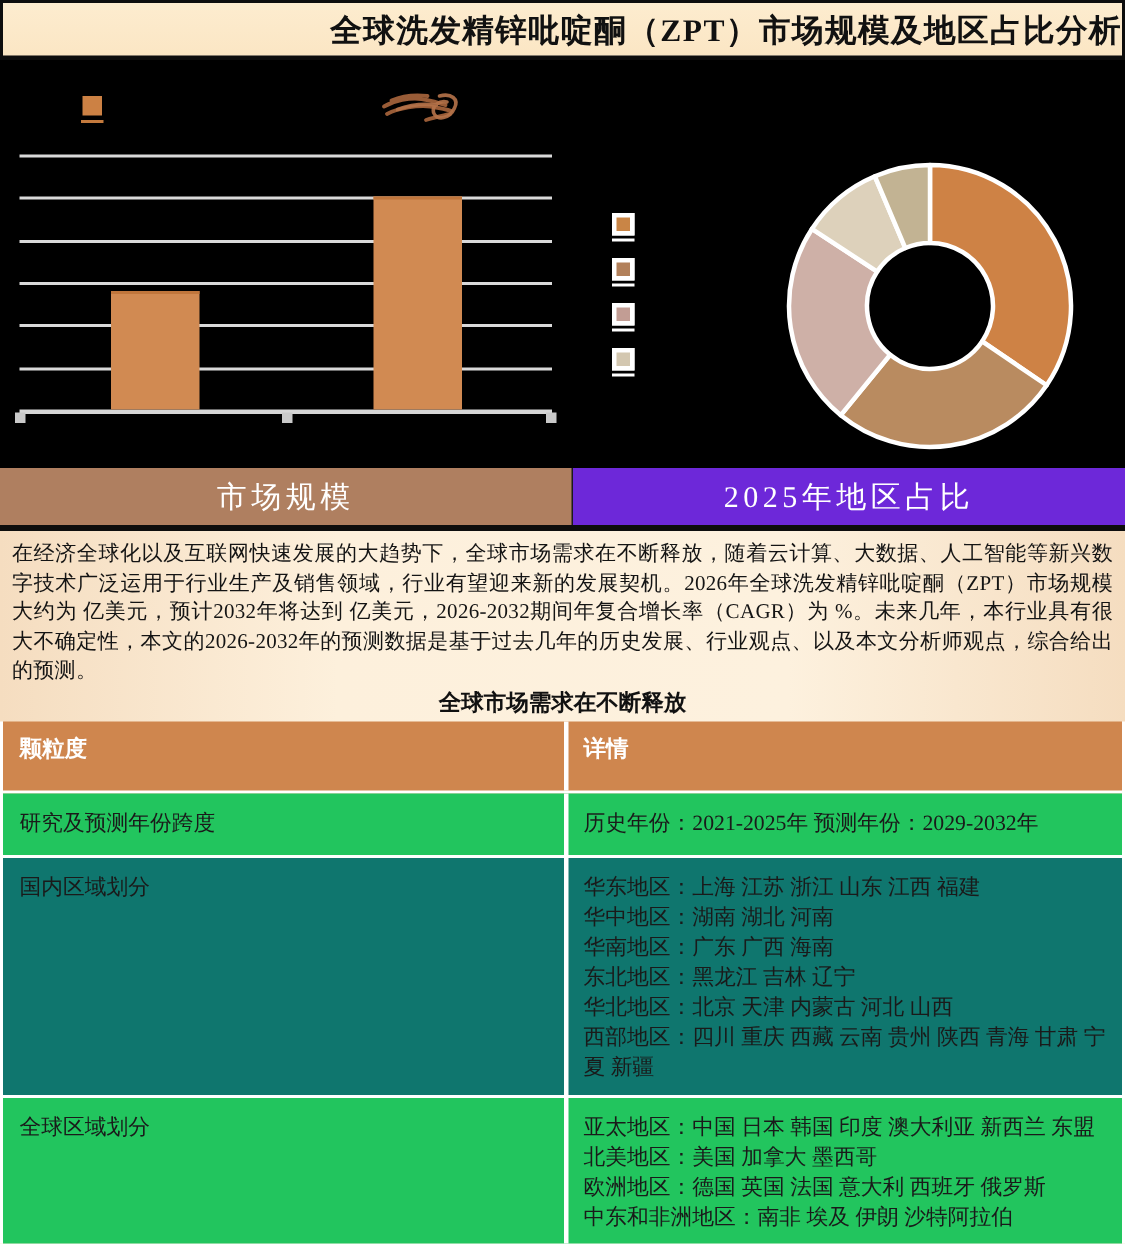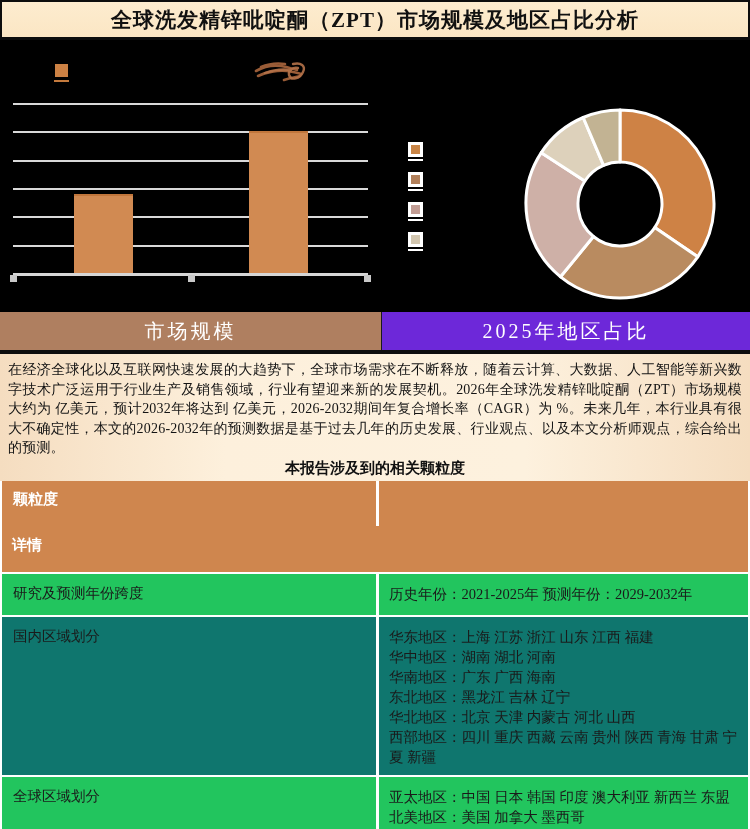--- a/index.html
+++ b/index.html
@@ -9,21 +9,21 @@
     background:linear-gradient(90deg,#f5ddc0 0%,#fdf0dc 30%,#fdf1de 70%,#f5ddc0 100%);
   }
   .page{position:relative;width:750px;height:829px;}
 
   
   .title-bar{
     box-sizing:border-box;height:40px;
     border-top:2px solid #0d0d0d;border-left:2px solid #0d0d0d;border-right:2px solid #0d0d0d;
     border-bottom:3px solid #0d0d0d;
     background:linear-gradient(180deg,#fdeccf 0%,#fbe6c4 100%);
-    display:flex;align-items:center;justify-content:center;
+    display:flex;align-items:center;justify-content:flex-end;
   }
   .title-bar h1{
     margin:0;font-size:21px;font-weight:bold;color:#111;letter-spacing:1px;
   }
 
   
   .chart-panel{position:relative;height:272px;background:#000;overflow:hidden;}
 
   .gridline{position:absolute;height:2px;background:#d9d9d9;}
   .axis-line{position:absolute;height:3px;background:#d6d6d6;}
@@ -174,24 +174,24 @@
     </div>
     <div class="banner banner-right" style="background: #6d28d9;">
       <span>2025年地区占比</span>
     </div>
   </div>
 
   <section class="intro">
     <p>在经济全球化以及互联网快速发展的大趋势下，全球市场需求在不断释放，随着云计算、大数据、人工智能等新兴数字技术广泛运用于行业生产及销售领域，行业有望迎来新的发展契机。2026年全球洗发精锌吡啶酮（ZPT）市场规模大约为 亿美元，预计2032年将达到 亿美元，2026-2032期间年复合增长率（CAGR）为 %。未来几年，本行业具有很大不确定性，本文的2026-2032年的预测数据是基于过去几年的历史发展、行业观点、以及本文分析师观点，综合给出的预测。</p>
   </section>
 
-  <h2 class="table-heading">本报告涉及到的相关颗粒度</h2>
+  <h2 class="table-heading">全球市场需求在不断释放</h2>
 
   <div class="gran-table">
-    <div class="t-row t-header" style="background: rgb(207, 134, 78); flex-direction: column;">
+    <div class="t-row t-header" style="background: rgb(207, 134, 78);">
       <div class="t-cell-left">颗粒度</div>
       <div class="t-cell-right">详情</div>
     </div>
     <div class="t-row row-dark" style="min-height:41px">
       <div class="t-cell-left">研究及预测年份跨度</div>
       <div class="t-cell-right">历史年份：2021-2025年 预测年份：2029-2032年</div>
     </div>
     <div class="t-row row-light" style="min-height:136px">
       <div class="t-cell-left">国内区域划分</div>
       <div class="t-cell-right">华东地区：上海 江苏 浙江 山东 江西 福建

